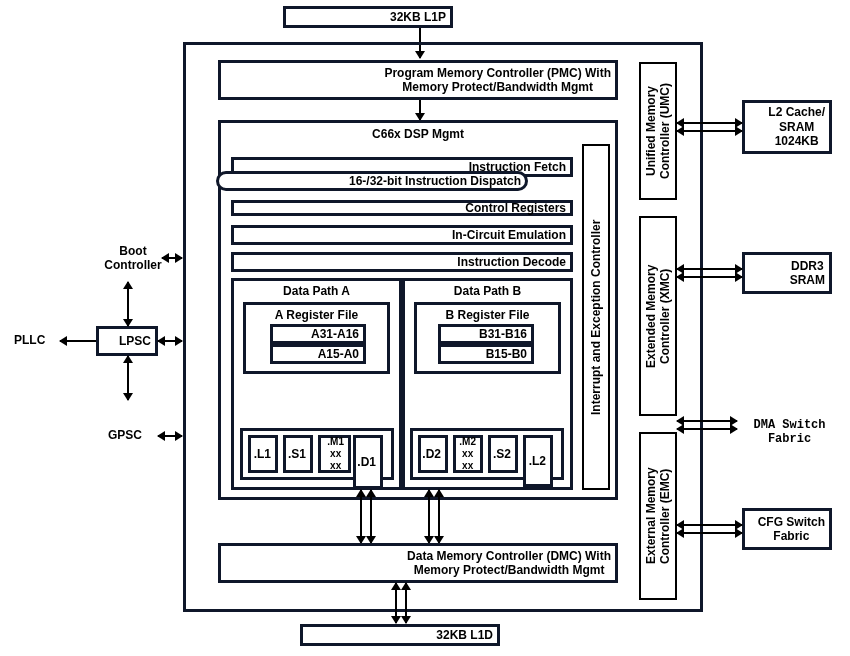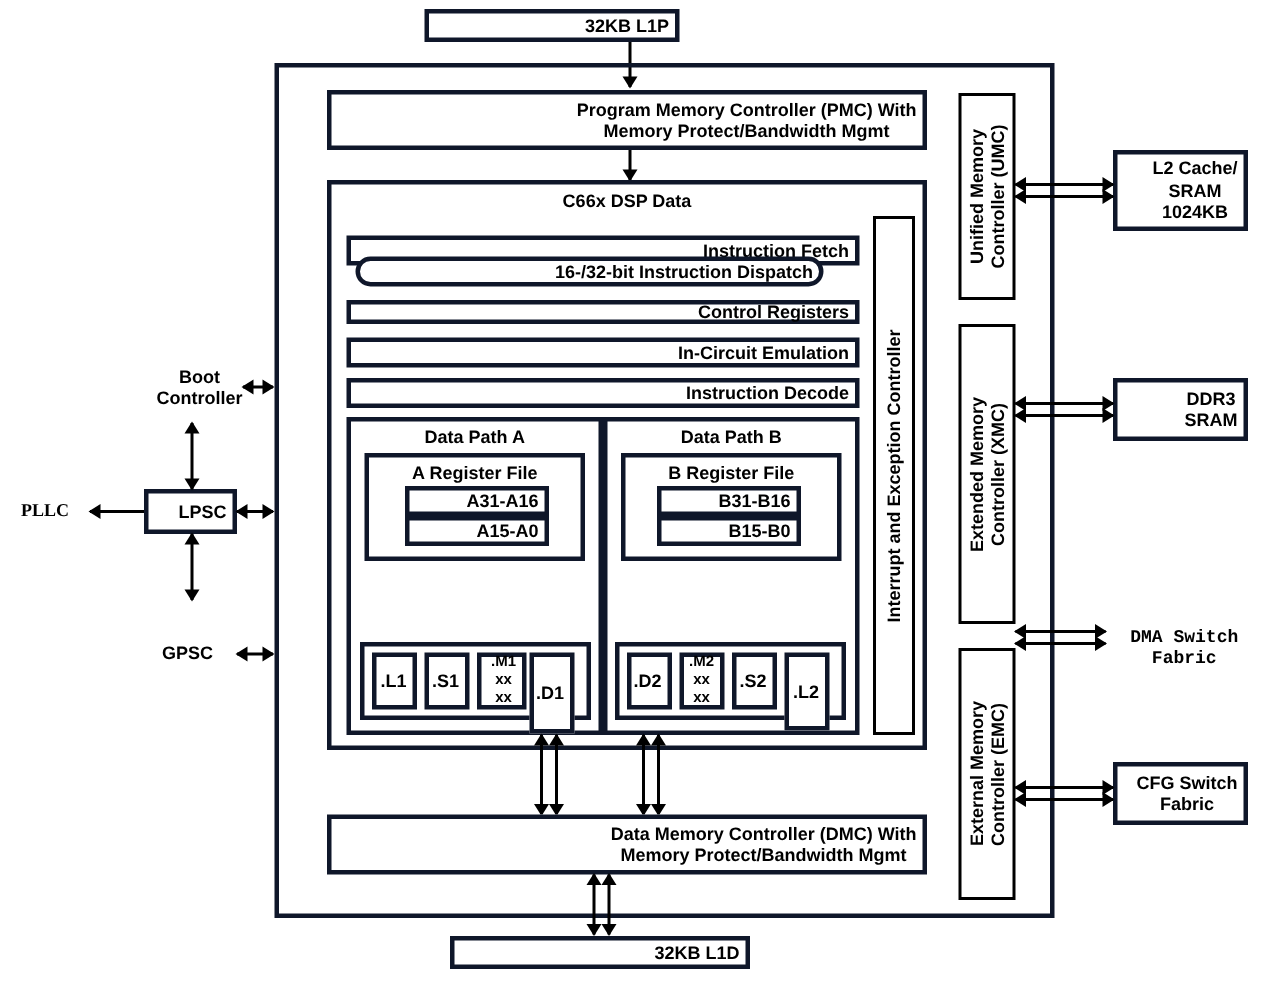--- a/index.html
+++ b/index.html
@@ -119,27 +119,27 @@
 
 <div class="box thick" style="left:183px; top:42px; width:520px; height:570px; background:transparent;"></div>
 
 <div class="box" style="left:218px; top:60px; width:400px; height:40px; white-space:pre-line;">
   <span>Program Memory Controller (PMC) With
 Memory Protect/Bandwidth Mgmt</span>
 </div>
 <div class="arrow-v down" style="left:419px; top:100px; height:20px;"></div>
 
 <div class="box" style="left:218px; top:120px; width:400px; height:380px; background:transparent; padding:0;">
-  <div class="label" style="top:4px; left:0; right:0;">C66x DSP Data</div>
+  <div class="label" style="top:4px; left:0; right:0;">C66x DSP Mgmt</div>
 </div>
 
 <div class="box" style="left:231px; top:157px; width:342px; height:20px;">
     <span>Instruction Fetch</span>
   </div>
-<div class="box" style="left:237px; top:171px; width:312px; height:20px;border-radius:10px;">
+<div class="box" style="left:216px; top:171px; width:312px; height:20px;border-radius:10px;">
     <span>16-/32-bit Instruction Dispatch</span>
   </div>
 <div class="box" style="left:231px; top:200px; width:342px; height:16px;">
     <span>Control Registers</span>
   </div>
 <div class="box" style="left:231px; top:225px; width:342px; height:20px;">
     <span>In-Circuit Emulation</span>
   </div>
 <div class="box" style="left:231px; top:252px; width:342px; height:20px;">
     <span>Instruction Decode</span>
@@ -275,19 +275,19 @@
 
 <div class="label" style="left:96px; top:244px; width:74px; white-space:pre-line;">Boot
 Controller</div>
 <div class="arrow-h both" style="left:162px; top:257px; width:20px;"></div>
 
 <div class="box thick" style="left:96px; top:326px; width:62px; height:30px;">
   <span>LPSC</span>
 </div>
 <div class="arrow-h both" style="left:158px; top:340px; width:24px;"></div>
 <div class="arrow-h left" style="left:60px; top:340px; width:36px;"></div>
-<div class="label" style="left:14px; top:333px;font-family:Liberation Serif, serif;">PLLC</div>
+<div class="label" style="left:14px; top:333px;">PLLC</div>
 
 <div class="arrow-v both" style="left:127px; top:282px; height:44px;"></div>
 <div class="arrow-v both" style="left:127px; top:356px; height:44px;"></div>
 
 <div class="label" style="left:108px; top:428px;">GPSC</div>
 <div class="arrow-h both" style="left:158px; top:435px; width:24px;"></div>
 
 </body></html>

